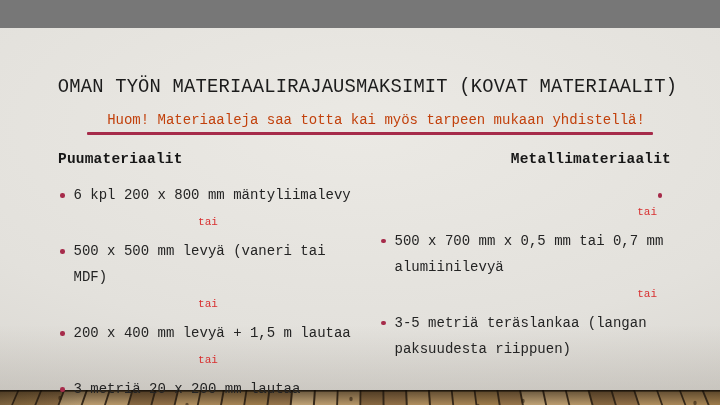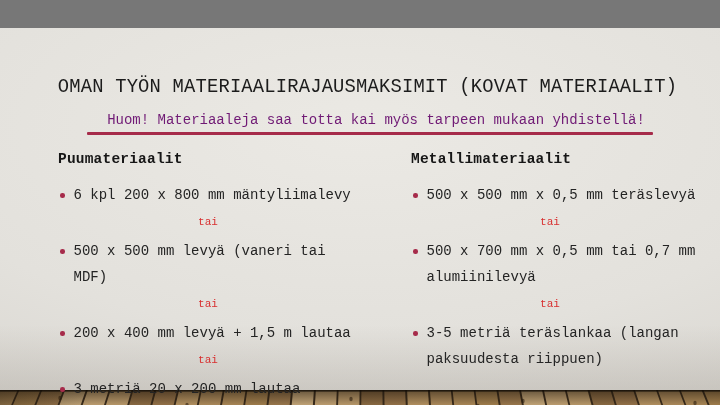--- a/index.html
+++ b/index.html
@@ -18,29 +18,29 @@
   .floor{position:absolute;left:0;bottom:0;width:720px;height:43px;}
   .floor svg{display:block;}
   .slide-title{
     position:absolute;top:47px;left:0;width:720px;padding-left:16px;box-sizing:border-box;
     text-align:center;white-space:nowrap;
     font-size:20px;line-height:24px;color:#1c1c1c;letter-spacing:0.2px;
     transform:scaleX(0.94);transform-origin:50% 50%;
   }
   .slide-subtitle{
     position:absolute;top:84px;left:0;width:720px;padding-left:32px;box-sizing:border-box;
-    text-align:center;font-size:14px;line-height:17px;color:#701a75;
+    text-align:center;font-size:14px;line-height:17px;color:#c2410c;
   }
   .rule{
     position:absolute;top:104px;left:87px;width:566px;height:2.5px;
     background:#a62b4a;border-radius:1px;
   }
-  .cols{position:absolute;top:122px;left:58px;display:flex;gap:53px;}
+  .cols{position:absolute;top:122px;left:58px;display:flex;gap:21px;}
   .col{width:300px;display:flex;flex-direction:column;}
-  .col.right{width:292px;}
+  .col.right{width:292px;align-items:flex-end;}
   .colhead{
     font-weight:bold;font-size:14.5px;line-height:19px;margin-bottom:10px;
     color:#161616;letter-spacing:0.2px;
   }
   .item{
     display:flex;margin-top:3px;line-height:26px;font-size:14px;color:#242424;
     padding-left:2px;
   }
   .item .dot{
     flex:0 0 auto;width:4.5px;height:4.5px;border-radius:50%;
@@ -159,21 +159,20 @@
         <span class="dot"></span>
         <span>3 metriä 20 x 200 mm lautaa</span>
       </div>
     </div>
 
     <div class="col right">
       <div class="colhead">Metallimateriaalit</div>
 
       <div class="item">
         <span class="dot"></span>
-        <span>500 x 500 mm x 0,5 mm teräslevyä</span>
       </div>
       <div class="tai">tai</div>
 
       <div class="item">
         <span class="dot"></span>
         <span>500 x 700 mm x 0,5 mm tai 0,7 mm alumiinilevyä</span>
       </div>
       <div class="tai">tai</div>
 
       <div class="item">

